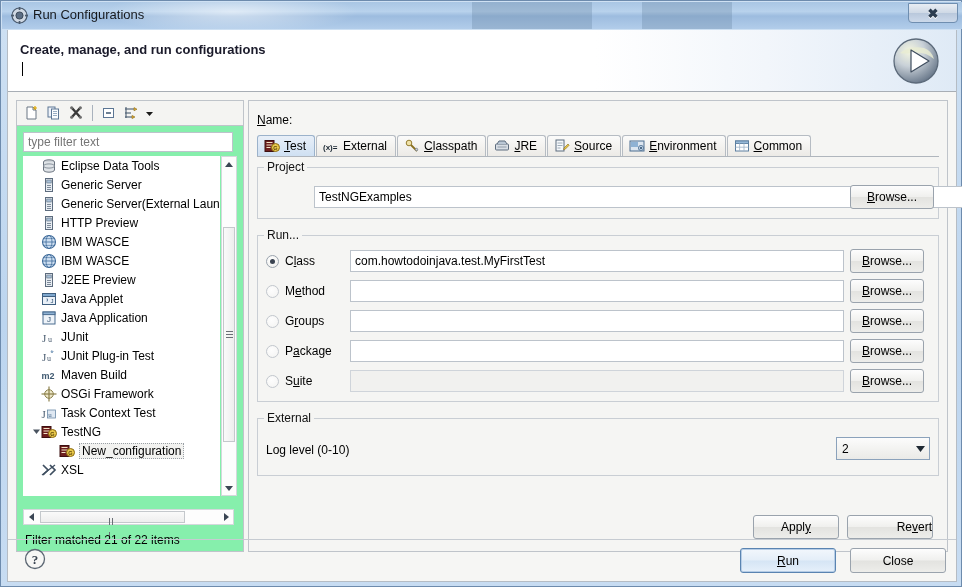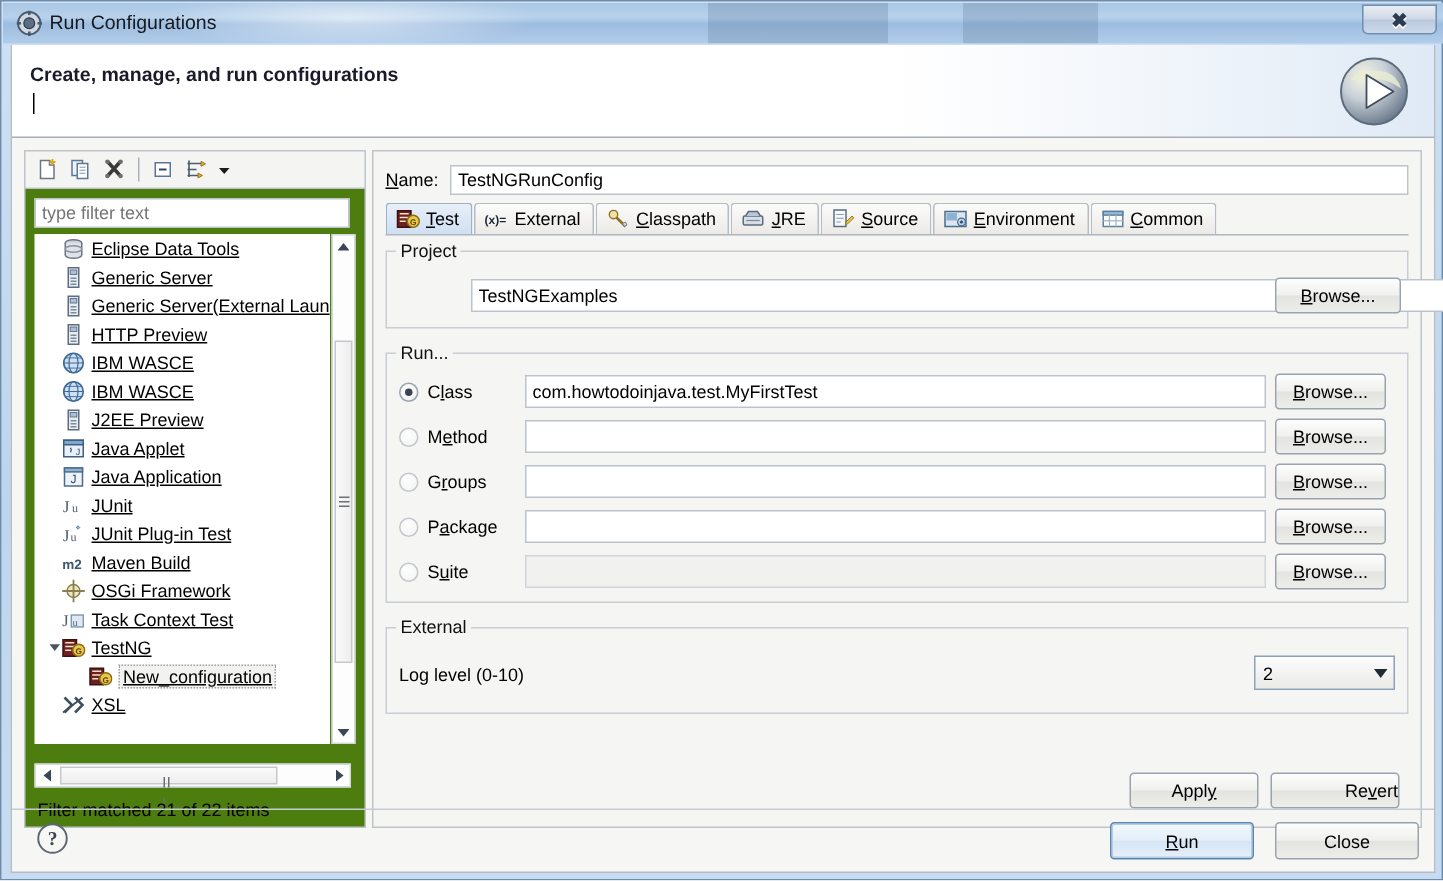--- a/index.html
+++ b/index.html
@@ -162,42 +162,41 @@
     cursor: pointer;
   }
 
   .tree-box {
     position: absolute;
     left: 0; top: 26px;
     width: 228px; height: 426px;
     box-sizing: border-box;
     border: 1px solid #bfc4ca;
     border-top: none;
-    background: #4d7c0f;
+    background: #86efac;
   }
   .filter-input {
     position: absolute;
     left: 6px; top: 6px;
     width: 210px; height: 20px;
     box-sizing: border-box;
     border: 1px solid #bcc3cb;
     background: #ffffff;
     font-family: "Liberation Sans", sans-serif;
     font-size: 12px;
     color: #555;
     padding: 0 4px;
     outline: none;
   }
   .tree-viewport {
     position: absolute;
     left: 6px; top: 30px;
     width: 197px; height: 340px;
     overflow: hidden;
     background: #ffffff;
-    text-decoration: underline;
   }
   .tree-row {
     display: flex;
     align-items: center;
     height: 19px;
     padding-left: 18px;
     white-space: nowrap;
     cursor: pointer;
   }
   .tree-row.lvl2 { padding-left: 36px; }
@@ -890,21 +889,20 @@
           </div>
 
           <div class="filter-status">Filter matched 21 of 22 items</div>
         </div>
       </div>
 
       <div class="right-panel">
 
         <div class="name-row">
           <span class="name-label"><u class="mn">N</u>ame:</span>
-          <input class="name-input" type="text" value="TestNGRunConfig" style="">
         </div>
 
         <div class="tabstrip" id="tabstrip">
             <div class="tab active">
               <span class="tab-icon">
                 <svg width="16" height="16" viewBox="0 0 16 16">
                   <rect x="1" y="2.5" width="9" height="11" fill="#6e1f1f" stroke="#3d1010"></rect>
                   <path d="M2.5 4.5h6M2.5 7h6M2.5 9.5h4" stroke="#f2e4c8" stroke-width="1"></path>
                   <circle cx="11.5" cy="9.5" r="4" fill="#e8c84a" stroke="#8a6a12"></circle>
                   <text x="11.5" y="12" font-family="Liberation Sans, sans-serif" font-size="5.5" font-weight="bold" fill="#5a4208" text-anchor="middle">G</text>

